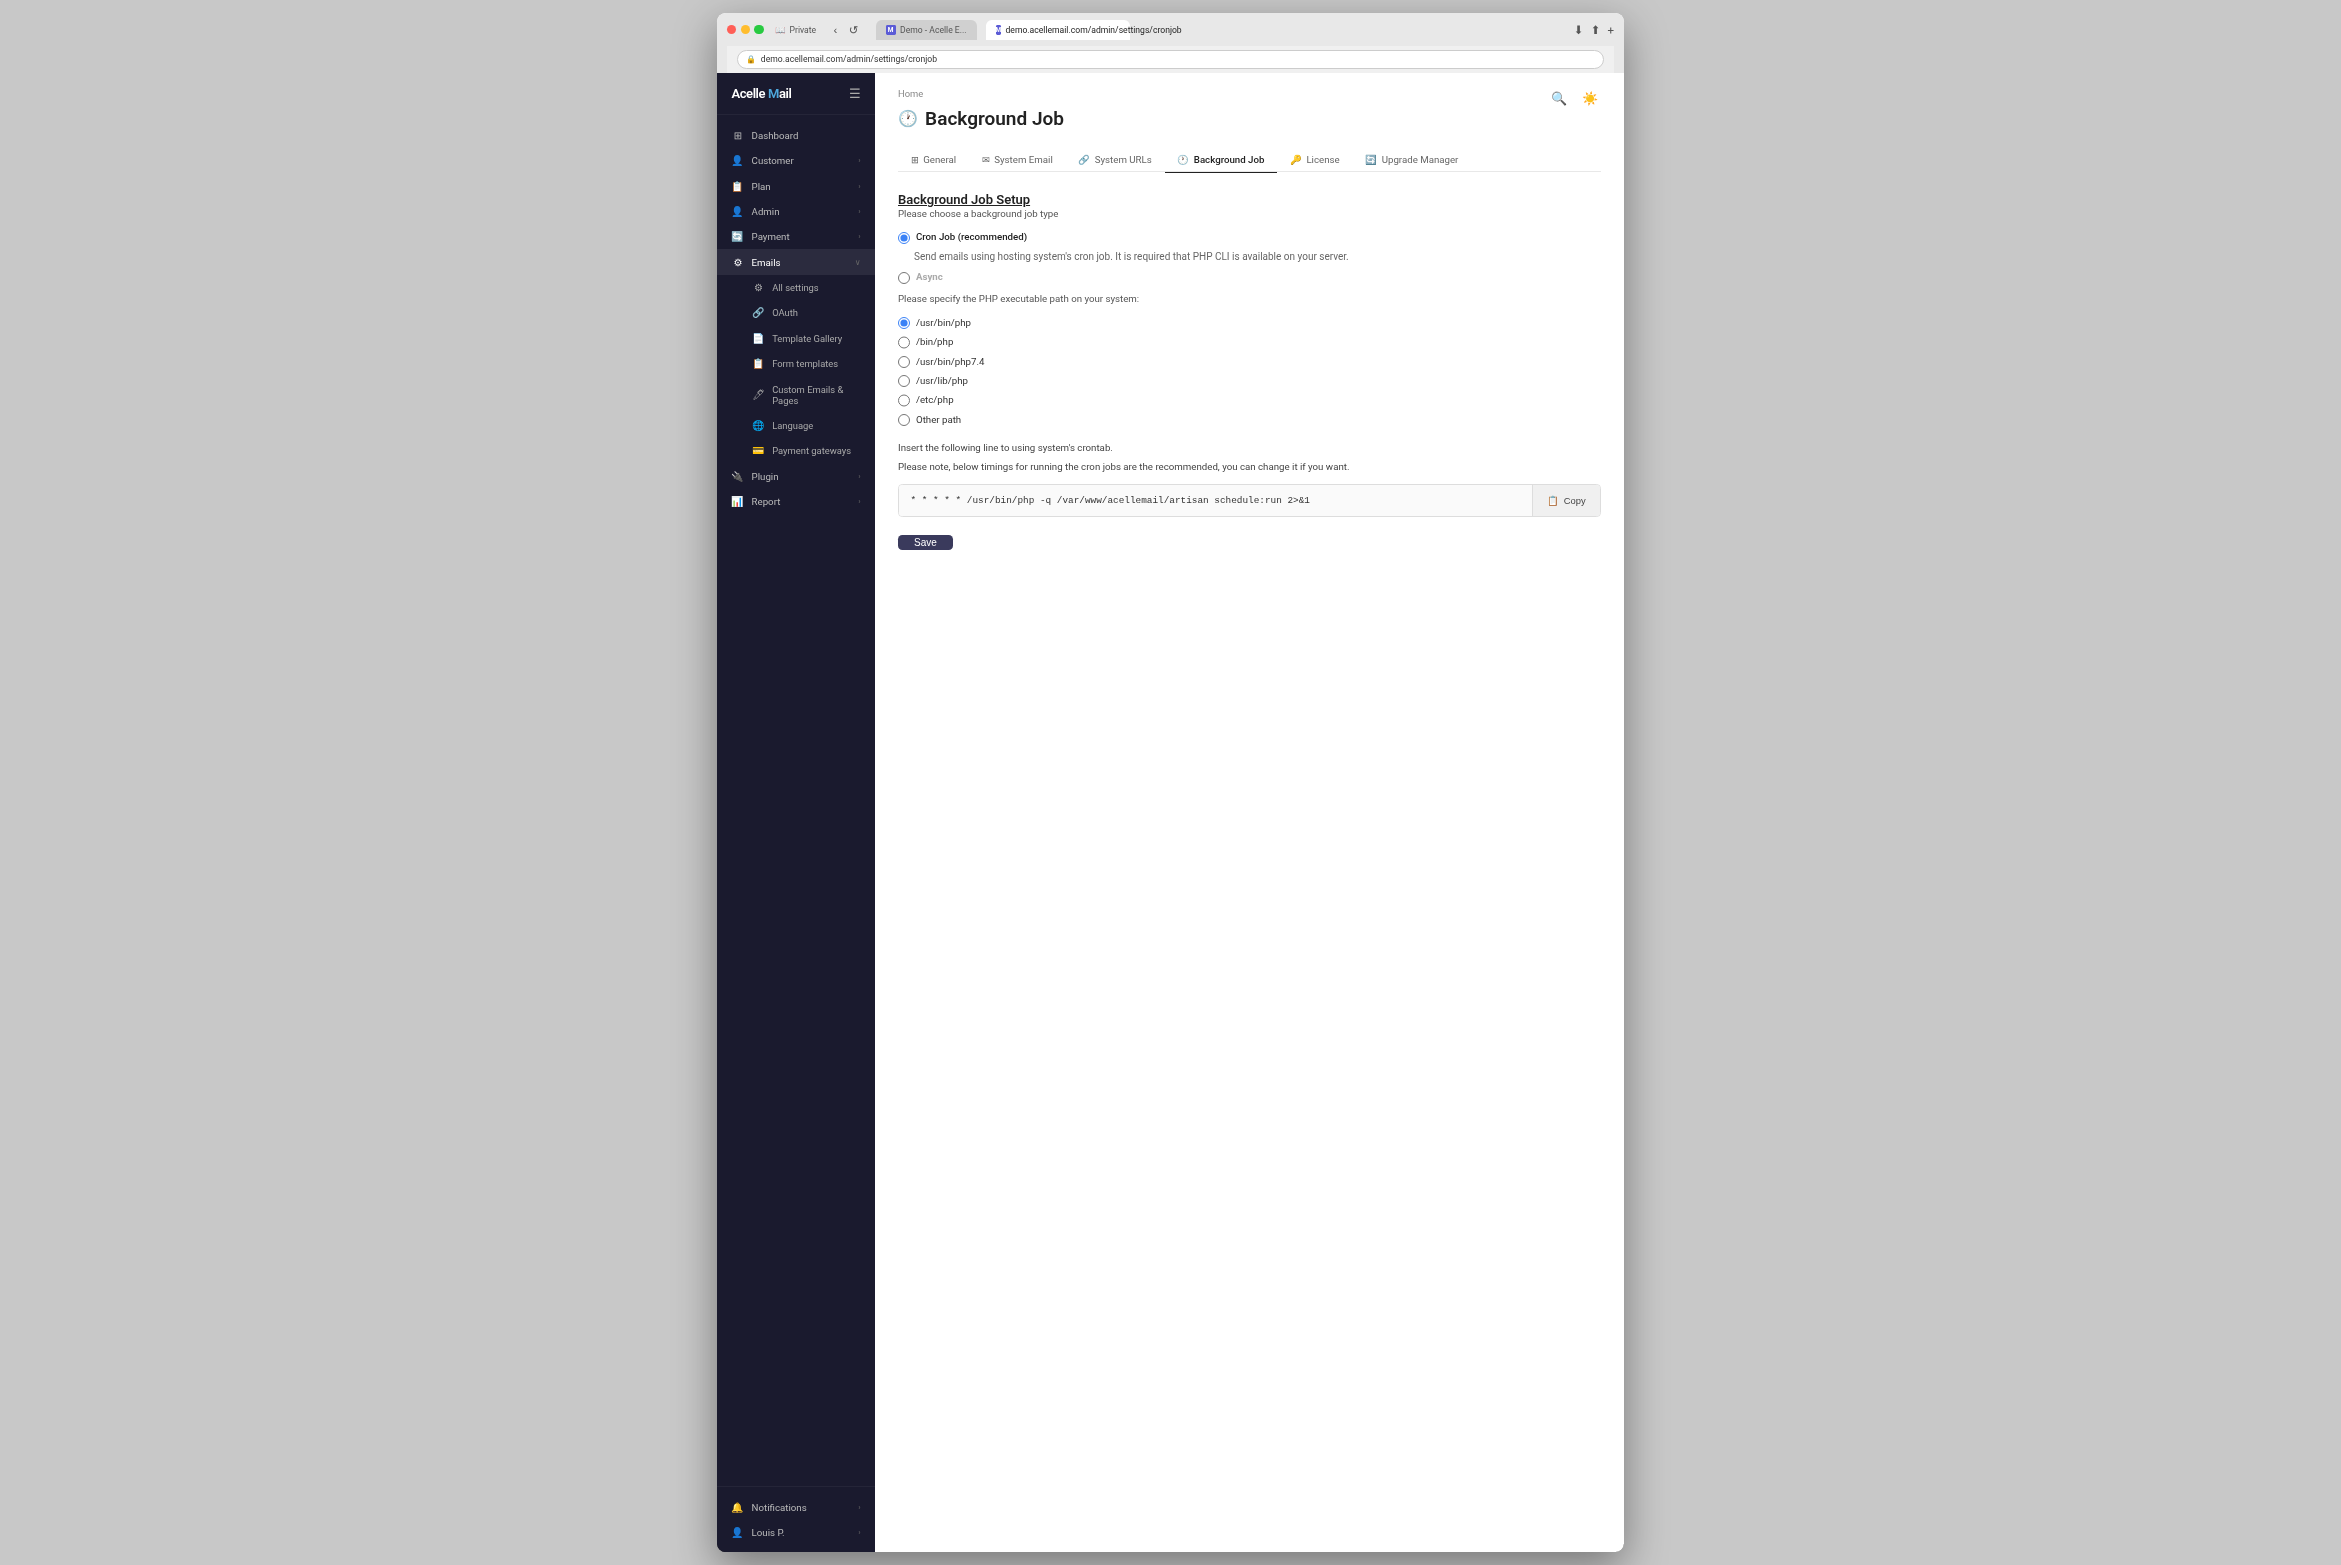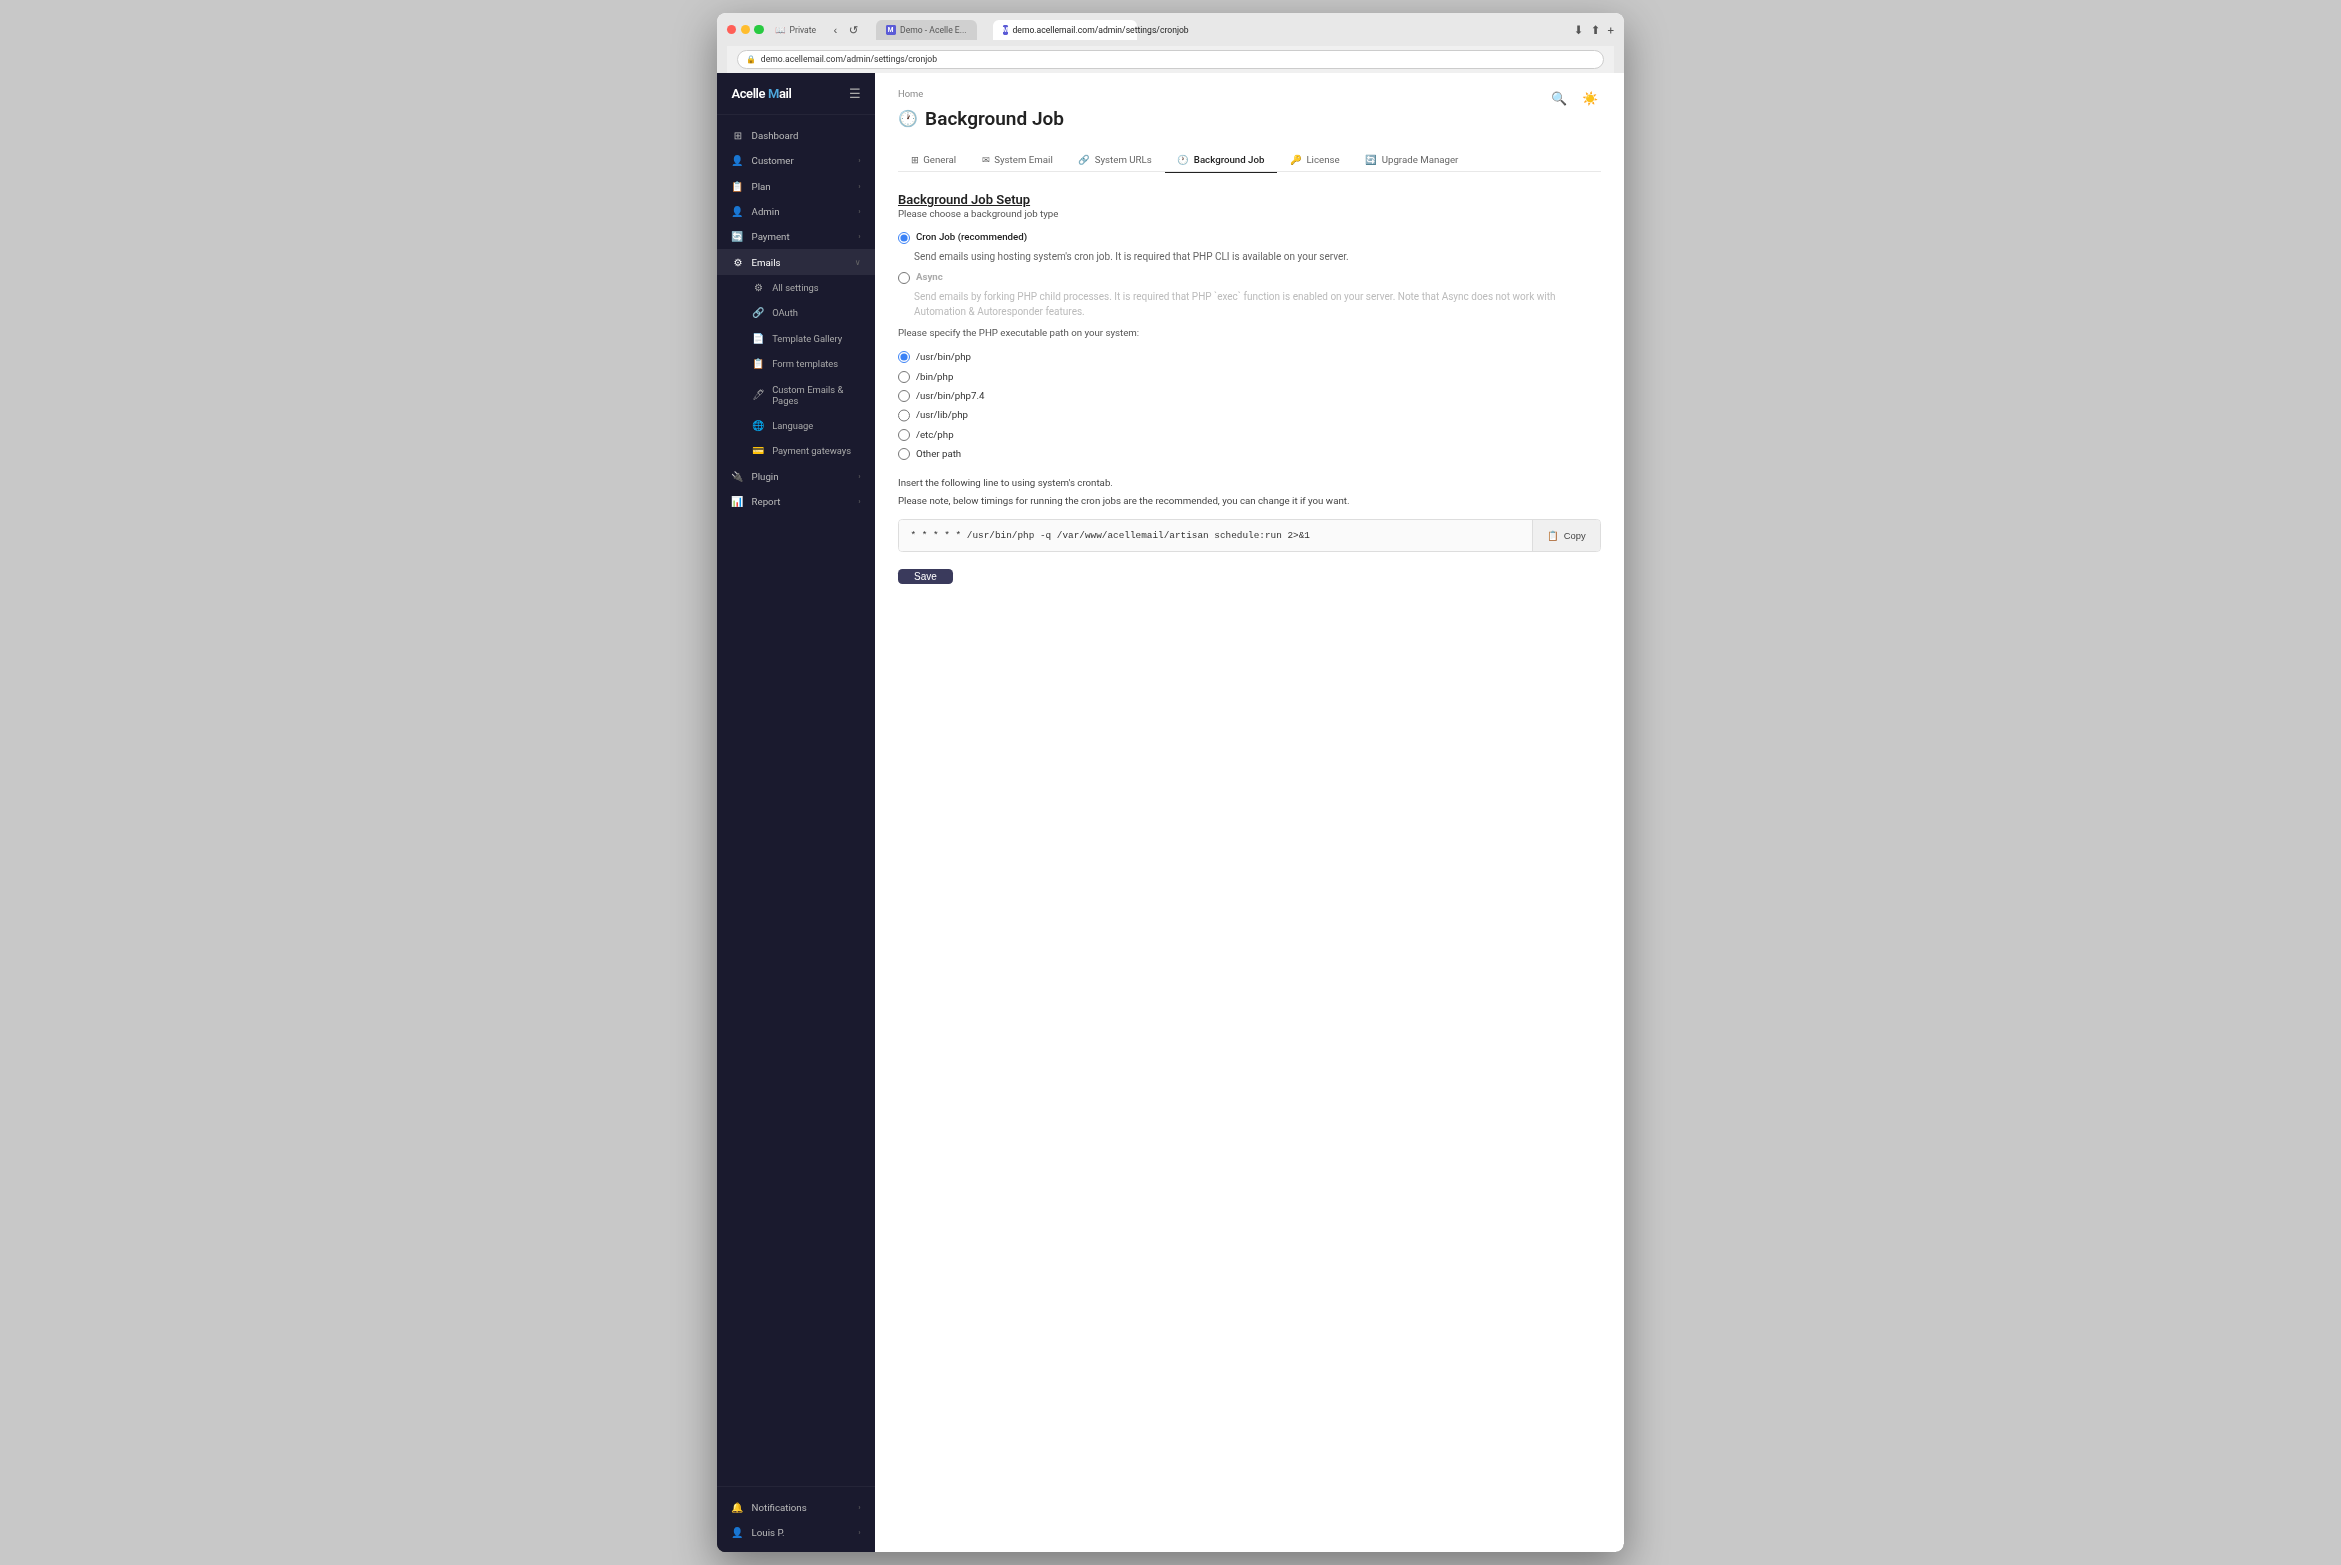--- a/index.html
+++ b/index.html
@@ -59,21 +59,21 @@
       background: none;
       border: none;
       cursor: pointer;
       color: #555;
       font-size: 11.5px;
       padding: 1.4px 2.9px;
     }
     .browser-tabs {
       display: flex;
       align-items: flex-end;
-      gap: 16px;
+      gap: 9px;
       margin-left: 7.2px;
       flex: 1;
     }
     .browser-tab {
       display: flex;
       align-items: center;
       gap: 4.3px;
       padding: 5px 10px;
       border-radius: 5.8px 5.8px 0 0;
       font-size: 8.6px;
@@ -535,21 +535,20 @@
           <div class="radio-option">
             <input type="radio" class="radio-input" name="job_type" checked="" style="">
             <span class="radio-label">Cron Job (recommended)</span>
           </div>
           <p class="radio-desc">Send emails using hosting system's cron job. It is required that PHP CLI is available on your server.</p>
 
           <div class="radio-option">
             <input type="radio" class="radio-input" name="job_type" style="">
             <span class="radio-label disabled">Async</span>
           </div>
-          <p class="radio-desc disabled">Send emails by forking PHP child processes. It is required that PHP `exec` function is enabled on your server. Note that Async does not work with Automation &amp; Autoresponder features.</p>
         </div>
 
         <p class="section-subtitle" style="margin-top: 8.6px;">Please specify the PHP executable path on your system:</p>
         <div class="php-paths">
           <div class="php-path-option">
             <input type="radio" class="radio-input" name="php_path" checked="" style="">
             <span>/usr/bin/php</span>
           </div>
           <div class="php-path-option">
             <input type="radio" class="radio-input" name="php_path" style="">

